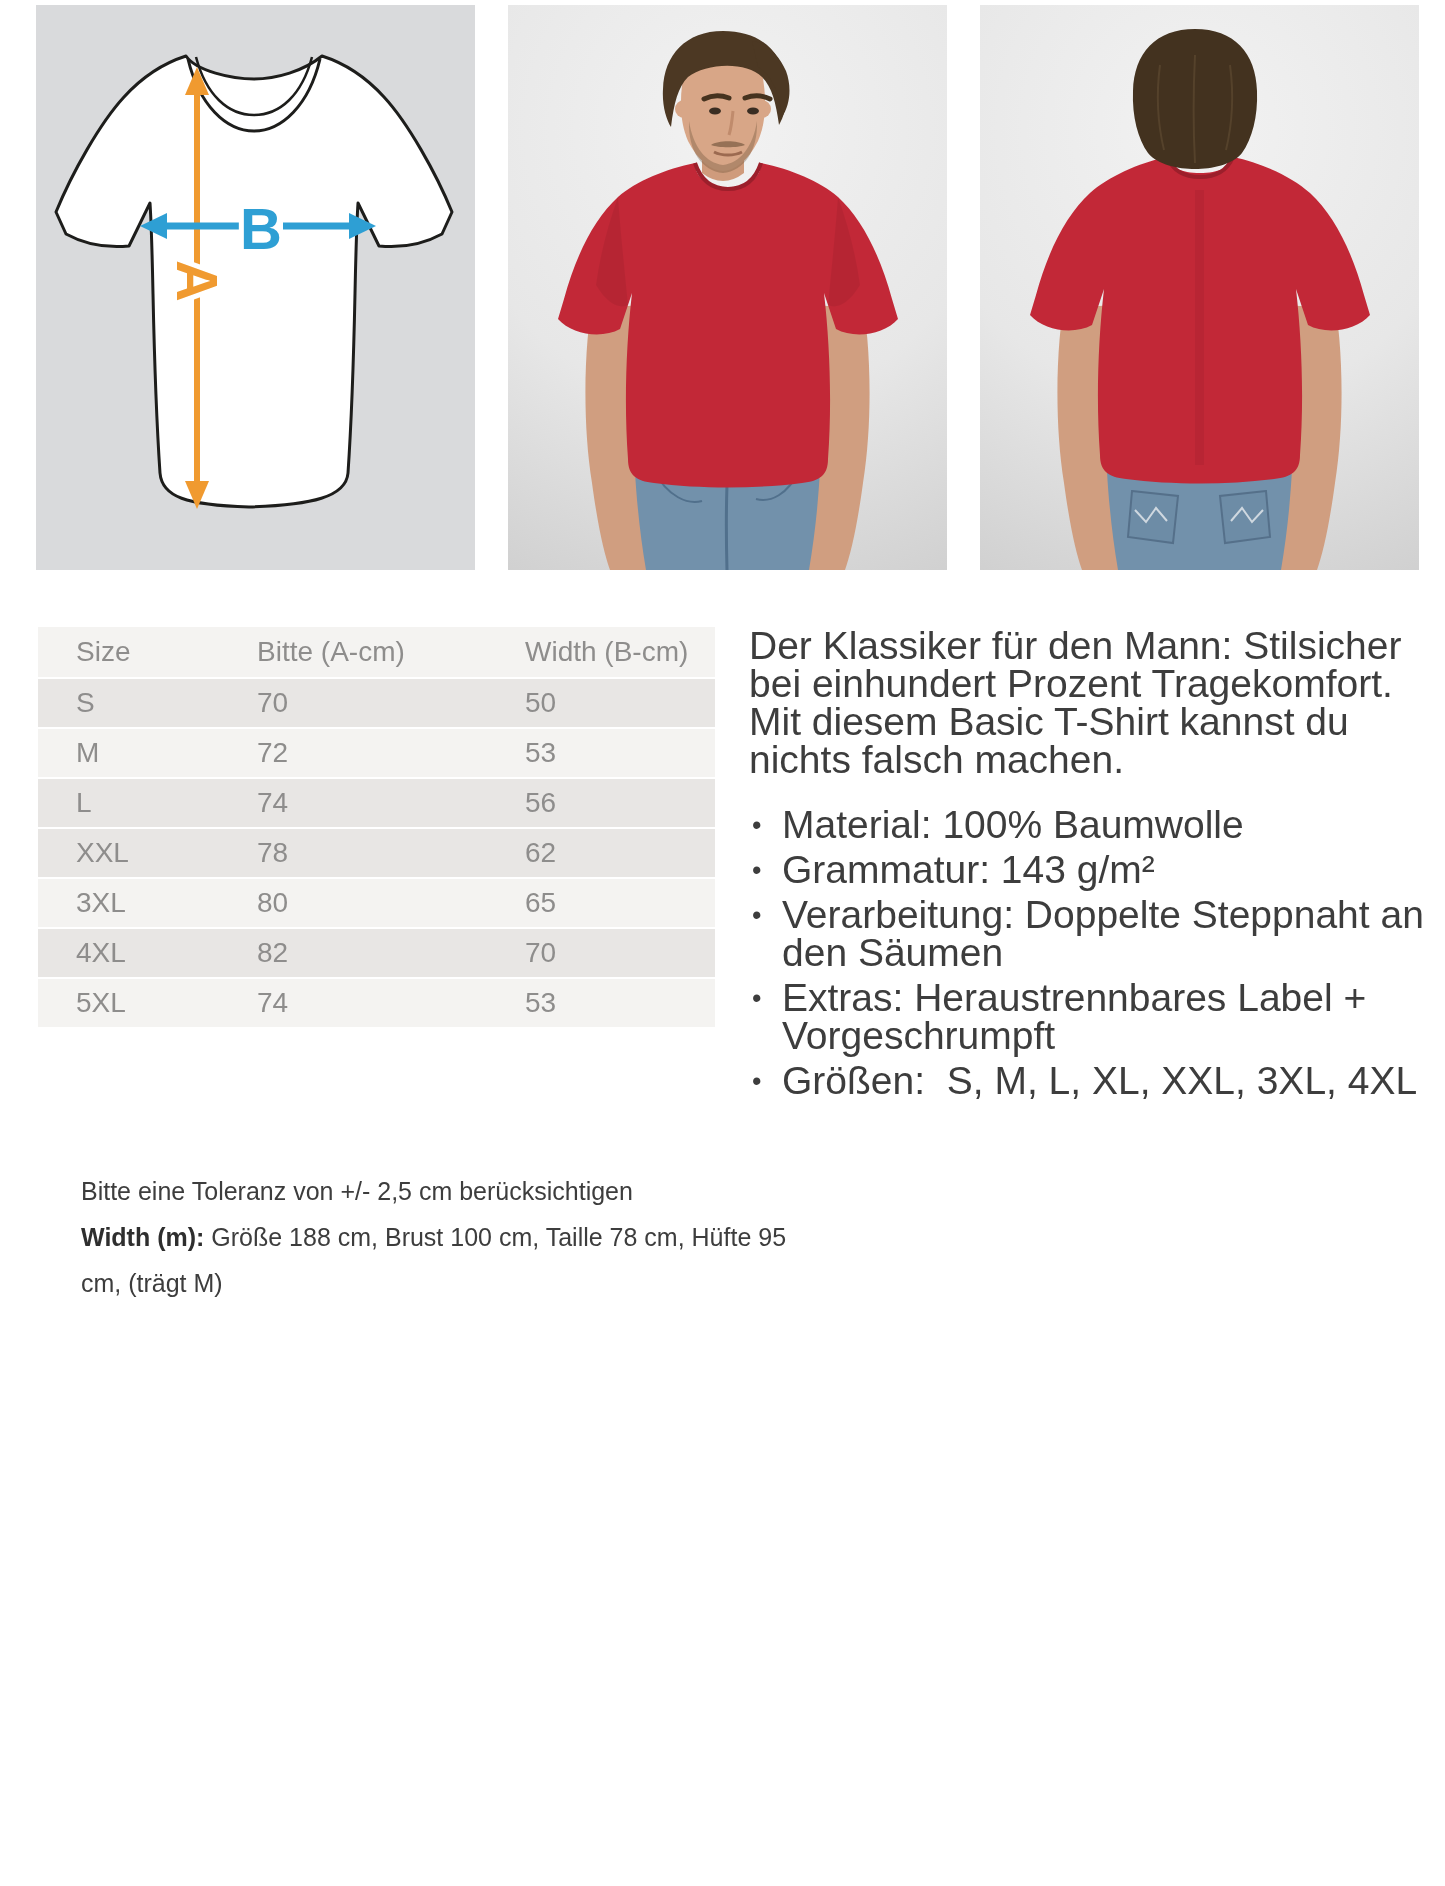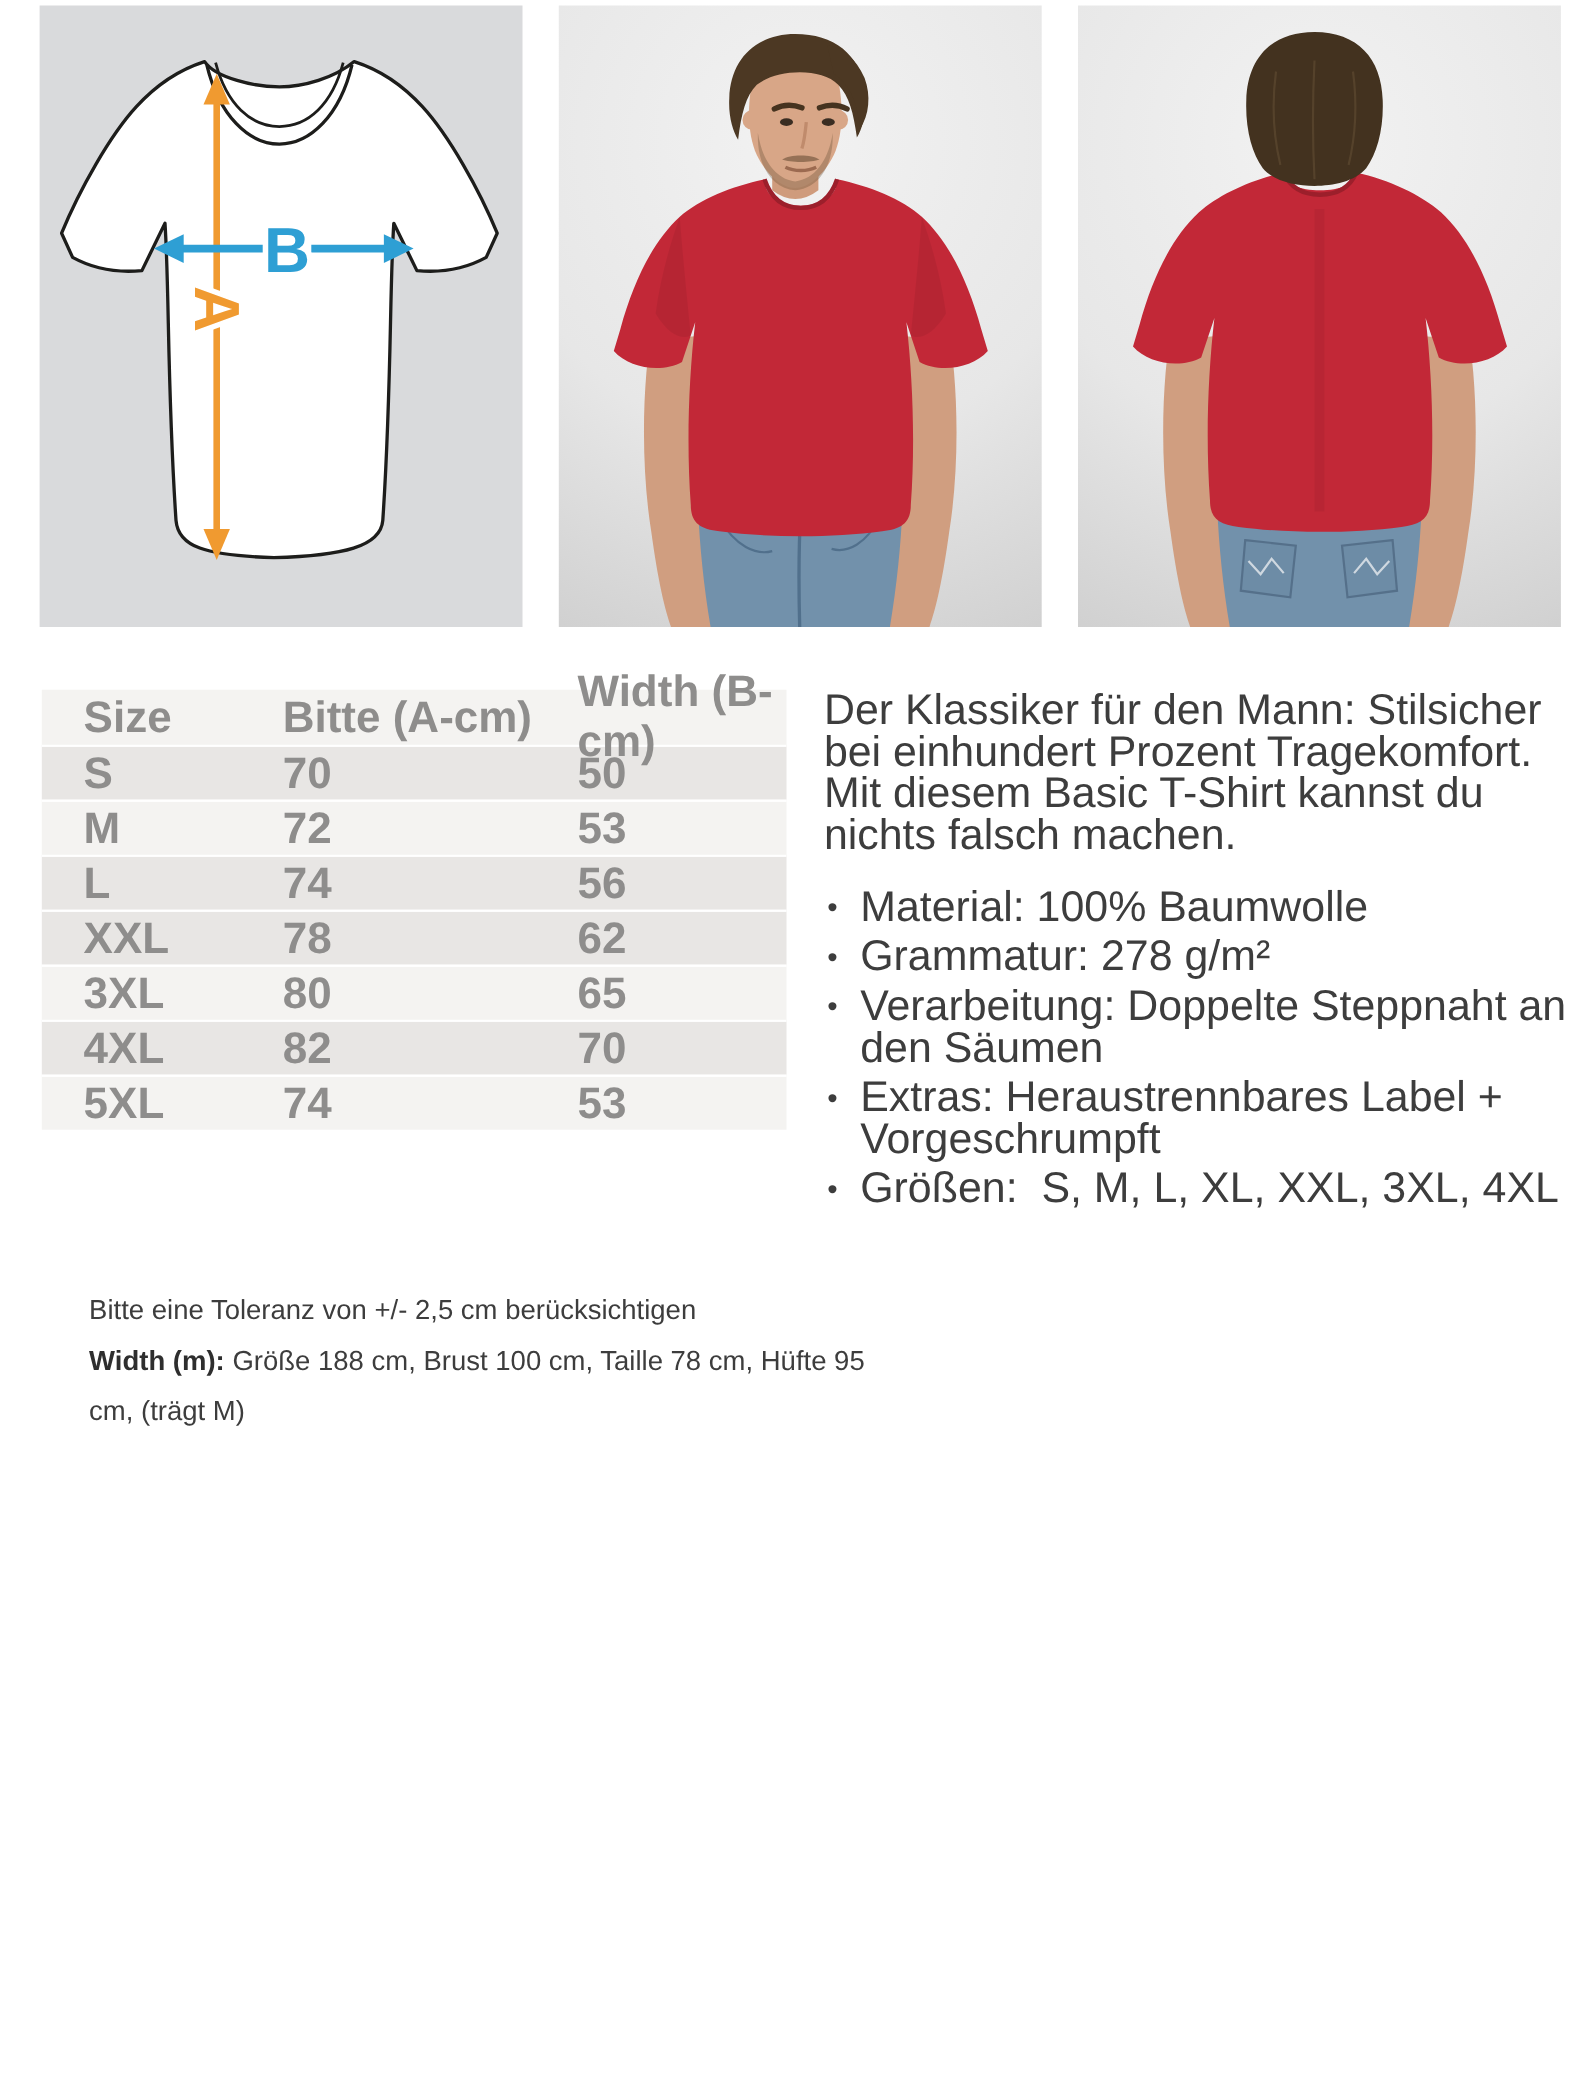--- a/index.html
+++ b/index.html
@@ -7,21 +7,21 @@
         font-family:"Liberation Sans", sans-serif;}
 
   
   .panels{position:absolute;left:36px;top:5px;display:flex;gap:33px;}
   .panel{width:439px;height:565px;overflow:hidden;}
   .panel svg{display:block;width:100%;height:100%;}
   .panel-diagram{background:#d9dadc;}
   .panel-photo{background:radial-gradient(140% 110% at 50% 22%, #f2f2f2 0%, #e7e7e7 45%, #c3c3c3 100%);}
 
   
-  .size-table{position:absolute;left:38px;top:627px;width:677px;font-size:40px;color:#8e8d8c;font-weight:bold;}
+  .size-table{position:absolute;left:38px;top:627px;width:677px;font-size:28px;color:#8e8d8c;}
   .trow{display:flex;align-items:center;height:48px;border-top:2px solid #ffffff;background:#f4f3f1;}
   .trow.head{height:50px;border-top:none;background:#f4f3f1;}
   .trow.alt{background:#e8e6e4;}
   .tc1{width:219px;padding-left:38px;box-sizing:border-box;}
   .tc2{width:268px;}
   .tc3{flex:1;}
 
   
   .note{position:absolute;left:38px;top:1168px;width:730px;font-size:25px;line-height:46px;color:#3d3d3d;margin-left:43px;}
   .note p{margin:0;}
@@ -190,20 +190,20 @@
 
   <div class="note">
     <p>Bitte eine Toleranz von +/- 2,5 cm berücksichtigen</p>
     <p><strong>Width (m):</strong> <span>Größe 188 cm, Brust 100 cm, Taille 78 cm, Hüfte 95 cm, (trägt M)</span></p>
   </div>
 
   <div class="desc">
     <p class="intro">Der Klassiker für den Mann: Stilsicher bei einhundert Prozent Tragekomfort. Mit diesem Basic T-Shirt kannst du nichts falsch machen.</p>
     <ul class="bullets">
       <li>Material: 100% Baumwolle</li>
-      <li>Grammatur: 278 g/m²</li>
+      <li>Grammatur: 143 g/m²</li>
       <li>Verarbeitung: Doppelte Steppnaht an den Säumen</li>
       <li>Extras: Heraustrennbares Label + Vorgeschrumpft</li>
       <li>Größen:  S, M, L, XL, XXL, 3XL, 4XL</li>
     </ul>
   </div>
 
 </div>
 
 </body></html>

